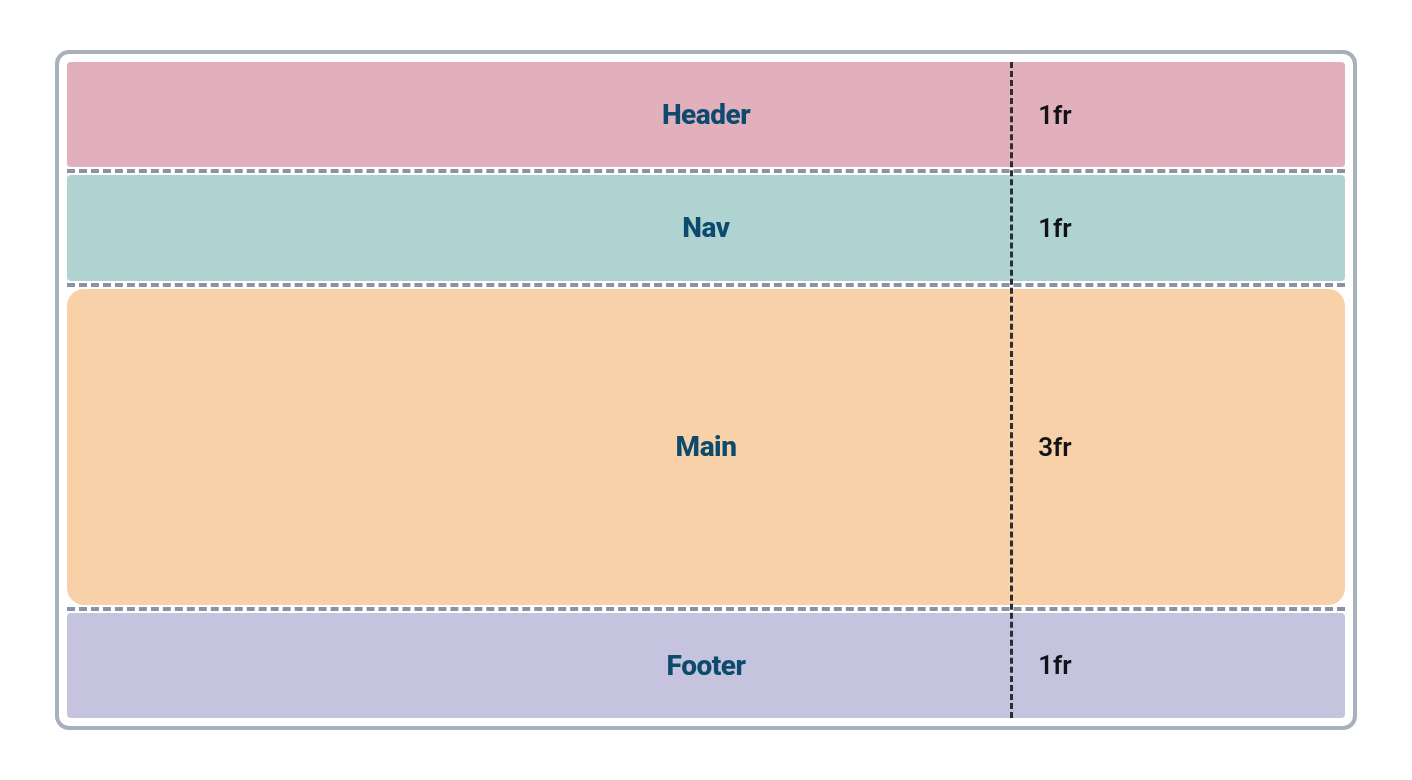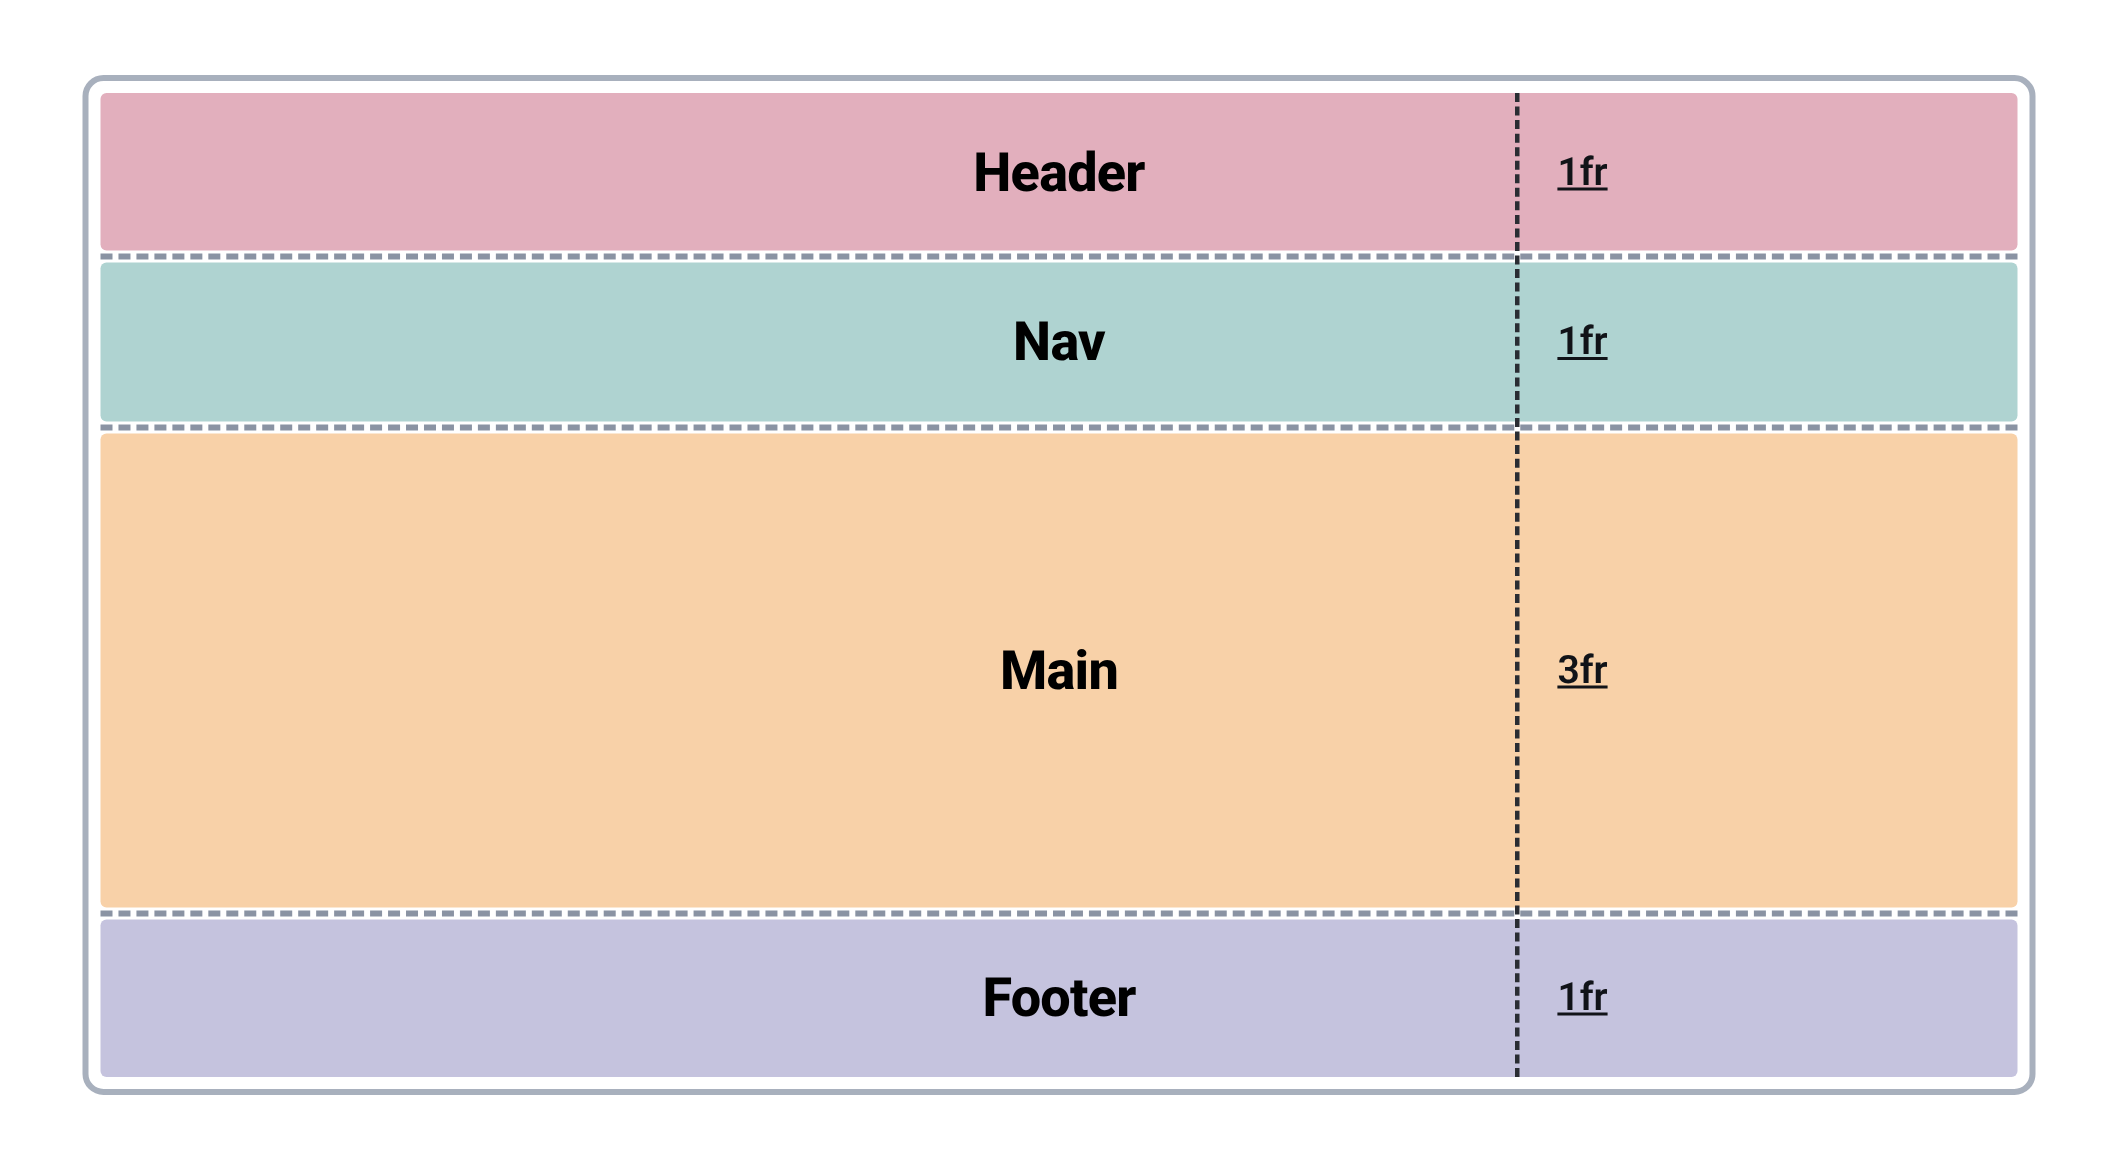--- a/index.html
+++ b/index.html
@@ -33,40 +33,40 @@
       justify-content: center;
     }
     .row-header {
       background: #e2afbd;
     }
     .row-nav {
       background: #afd3d1;
     }
     .row-main {
       background: #f8d1a8;
+      border-radius: 17px;
     }
     .row-footer {
       background: #c5c3de;
       justify-content: center;
     }
     .row-label {
-      font-size: 36px;
+      font-size: 28px;
       font-weight: 800;
-      color: #000000;
+      color: #0c4a6e;
       letter-spacing: -0.5px;
     }
     .fr-label {
       position: absolute;
       left: 76%;
       top: 50%;
       transform: translateY(-50%);
       font-size: 26px;
       font-weight: 600;
       color: #111318;
-      text-decoration: underline;
     }
     
     .h-dash {
       position: absolute;
       left: 8px;
       right: 8px;
       height: 0;
       border-top: 4px dashed #8a93a3;
       pointer-events: none;
     }

